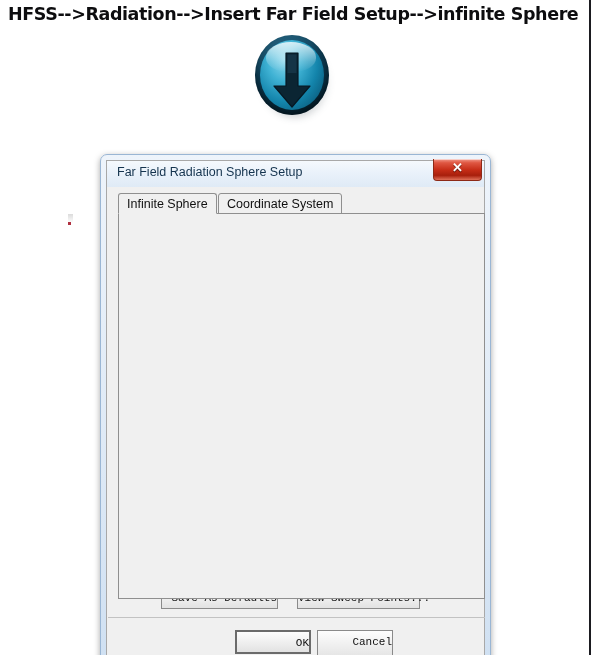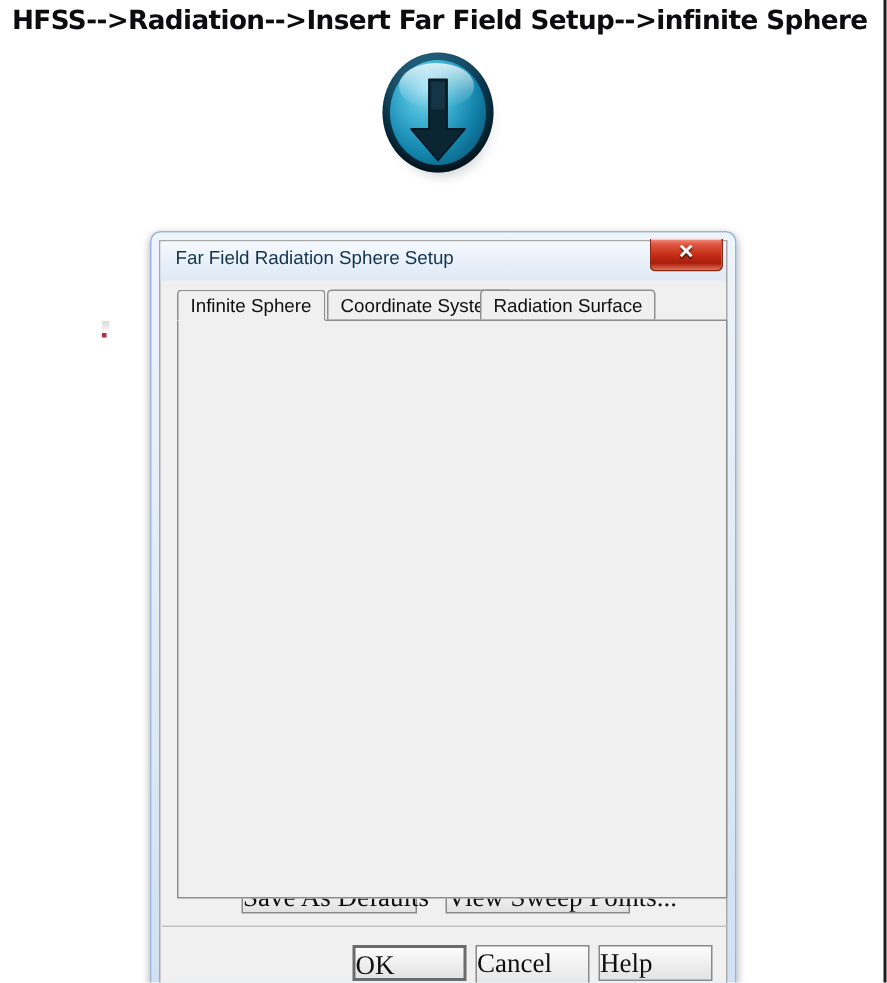--- a/index.html
+++ b/index.html
@@ -306,24 +306,24 @@
     border-right: 4px solid transparent;
     border-top: 4px solid #101010;
   }
 
   
   .btn {
     position: absolute;
     background: linear-gradient(180deg, #fdfdfd 0%, #f0f0f0 48%, #e2e2e2 100%);
     border: 1px solid #8a8a8a;
     box-sizing: border-box;
-    font-family: Liberation Serif, serif;
-    font-size: 18px;
-    color: #101010;
-    text-align: left;
+    font-family: Liberation Mono, monospace;
+    font-size: 11px;
+    color: #101010;
+    text-align: right;
     cursor: pointer;
     white-space: nowrap;
   }
   .btn-save-defaults {
     left: 54px;
     top: 426px;
     width: 117px;
     height: 22px;
     line-height: 20px;
   }
@@ -407,21 +407,20 @@
     <div class="titlebar">
       <div class="titlebar-text">Far Field Radiation Sphere Setup</div>
       <div class="close-button">
         <div class="close-glyph">✕</div>
       </div>
     </div>
 
     <div class="tabstrip">
       <div class="tab tab-0 active">Infinite Sphere</div>
       <div class="tab tab-1">Coordinate System</div>
-      <div class="tab tab-2">Radiation Surface</div>
     </div>
 
     <div class="tab-panel"></div>
 
     <div class="name-label">Name</div>
     <input class="name-input" type="text" value="Infinite Sphere" style="">
 
     <div class="groupbox gb-phi">
       <div class="groupbox-title">Phi</div>
 
@@ -495,19 +494,18 @@
         </div>
       </div>
     </div>
 
     <div class="btn btn-save-defaults">Save As Defaults</div>
     <div class="btn btn-view-sweep">View Sweep Points...</div>
 
     <div class="footer-sep"></div>
     <div class="btn btn-ok">OK</div>
     <div class="btn btn-cancel">Cancel</div>
-    <div class="btn btn-help">Help</div>
 
   </div>
 </div>
 
 <div class="cursor-artifact"></div>
 <div class="cursor-artifact-dot"></div>
 
 </body></html>

